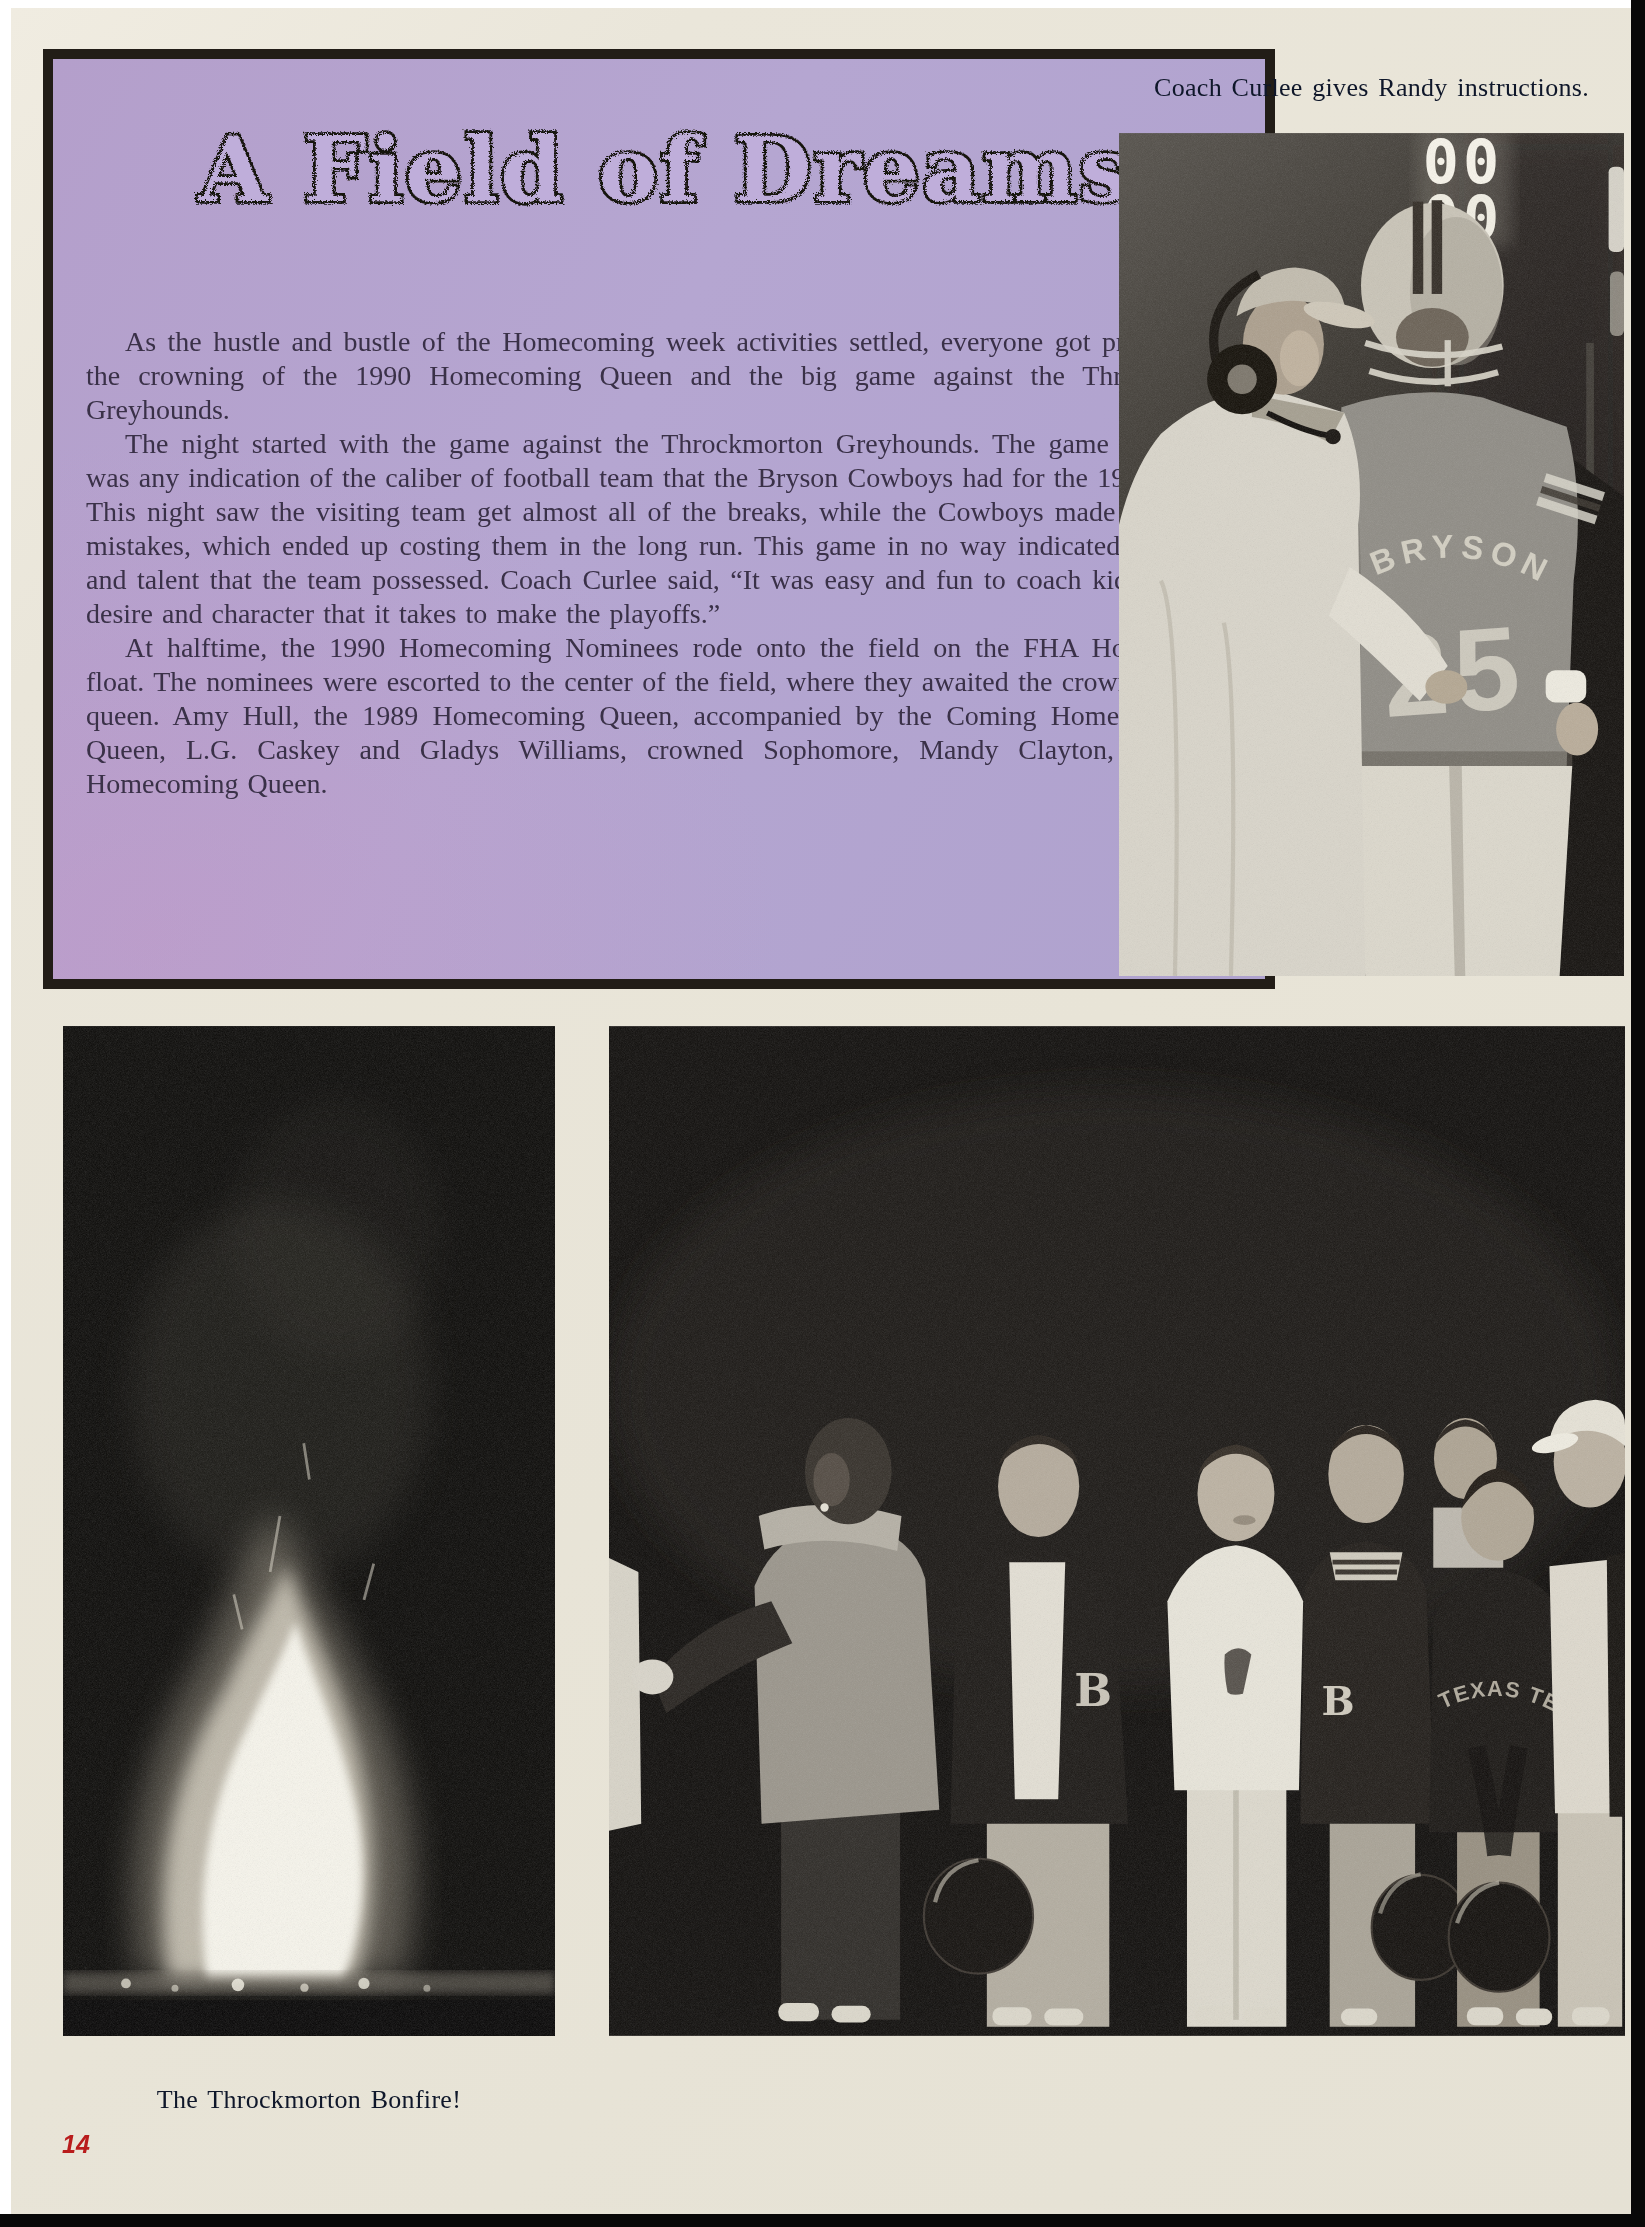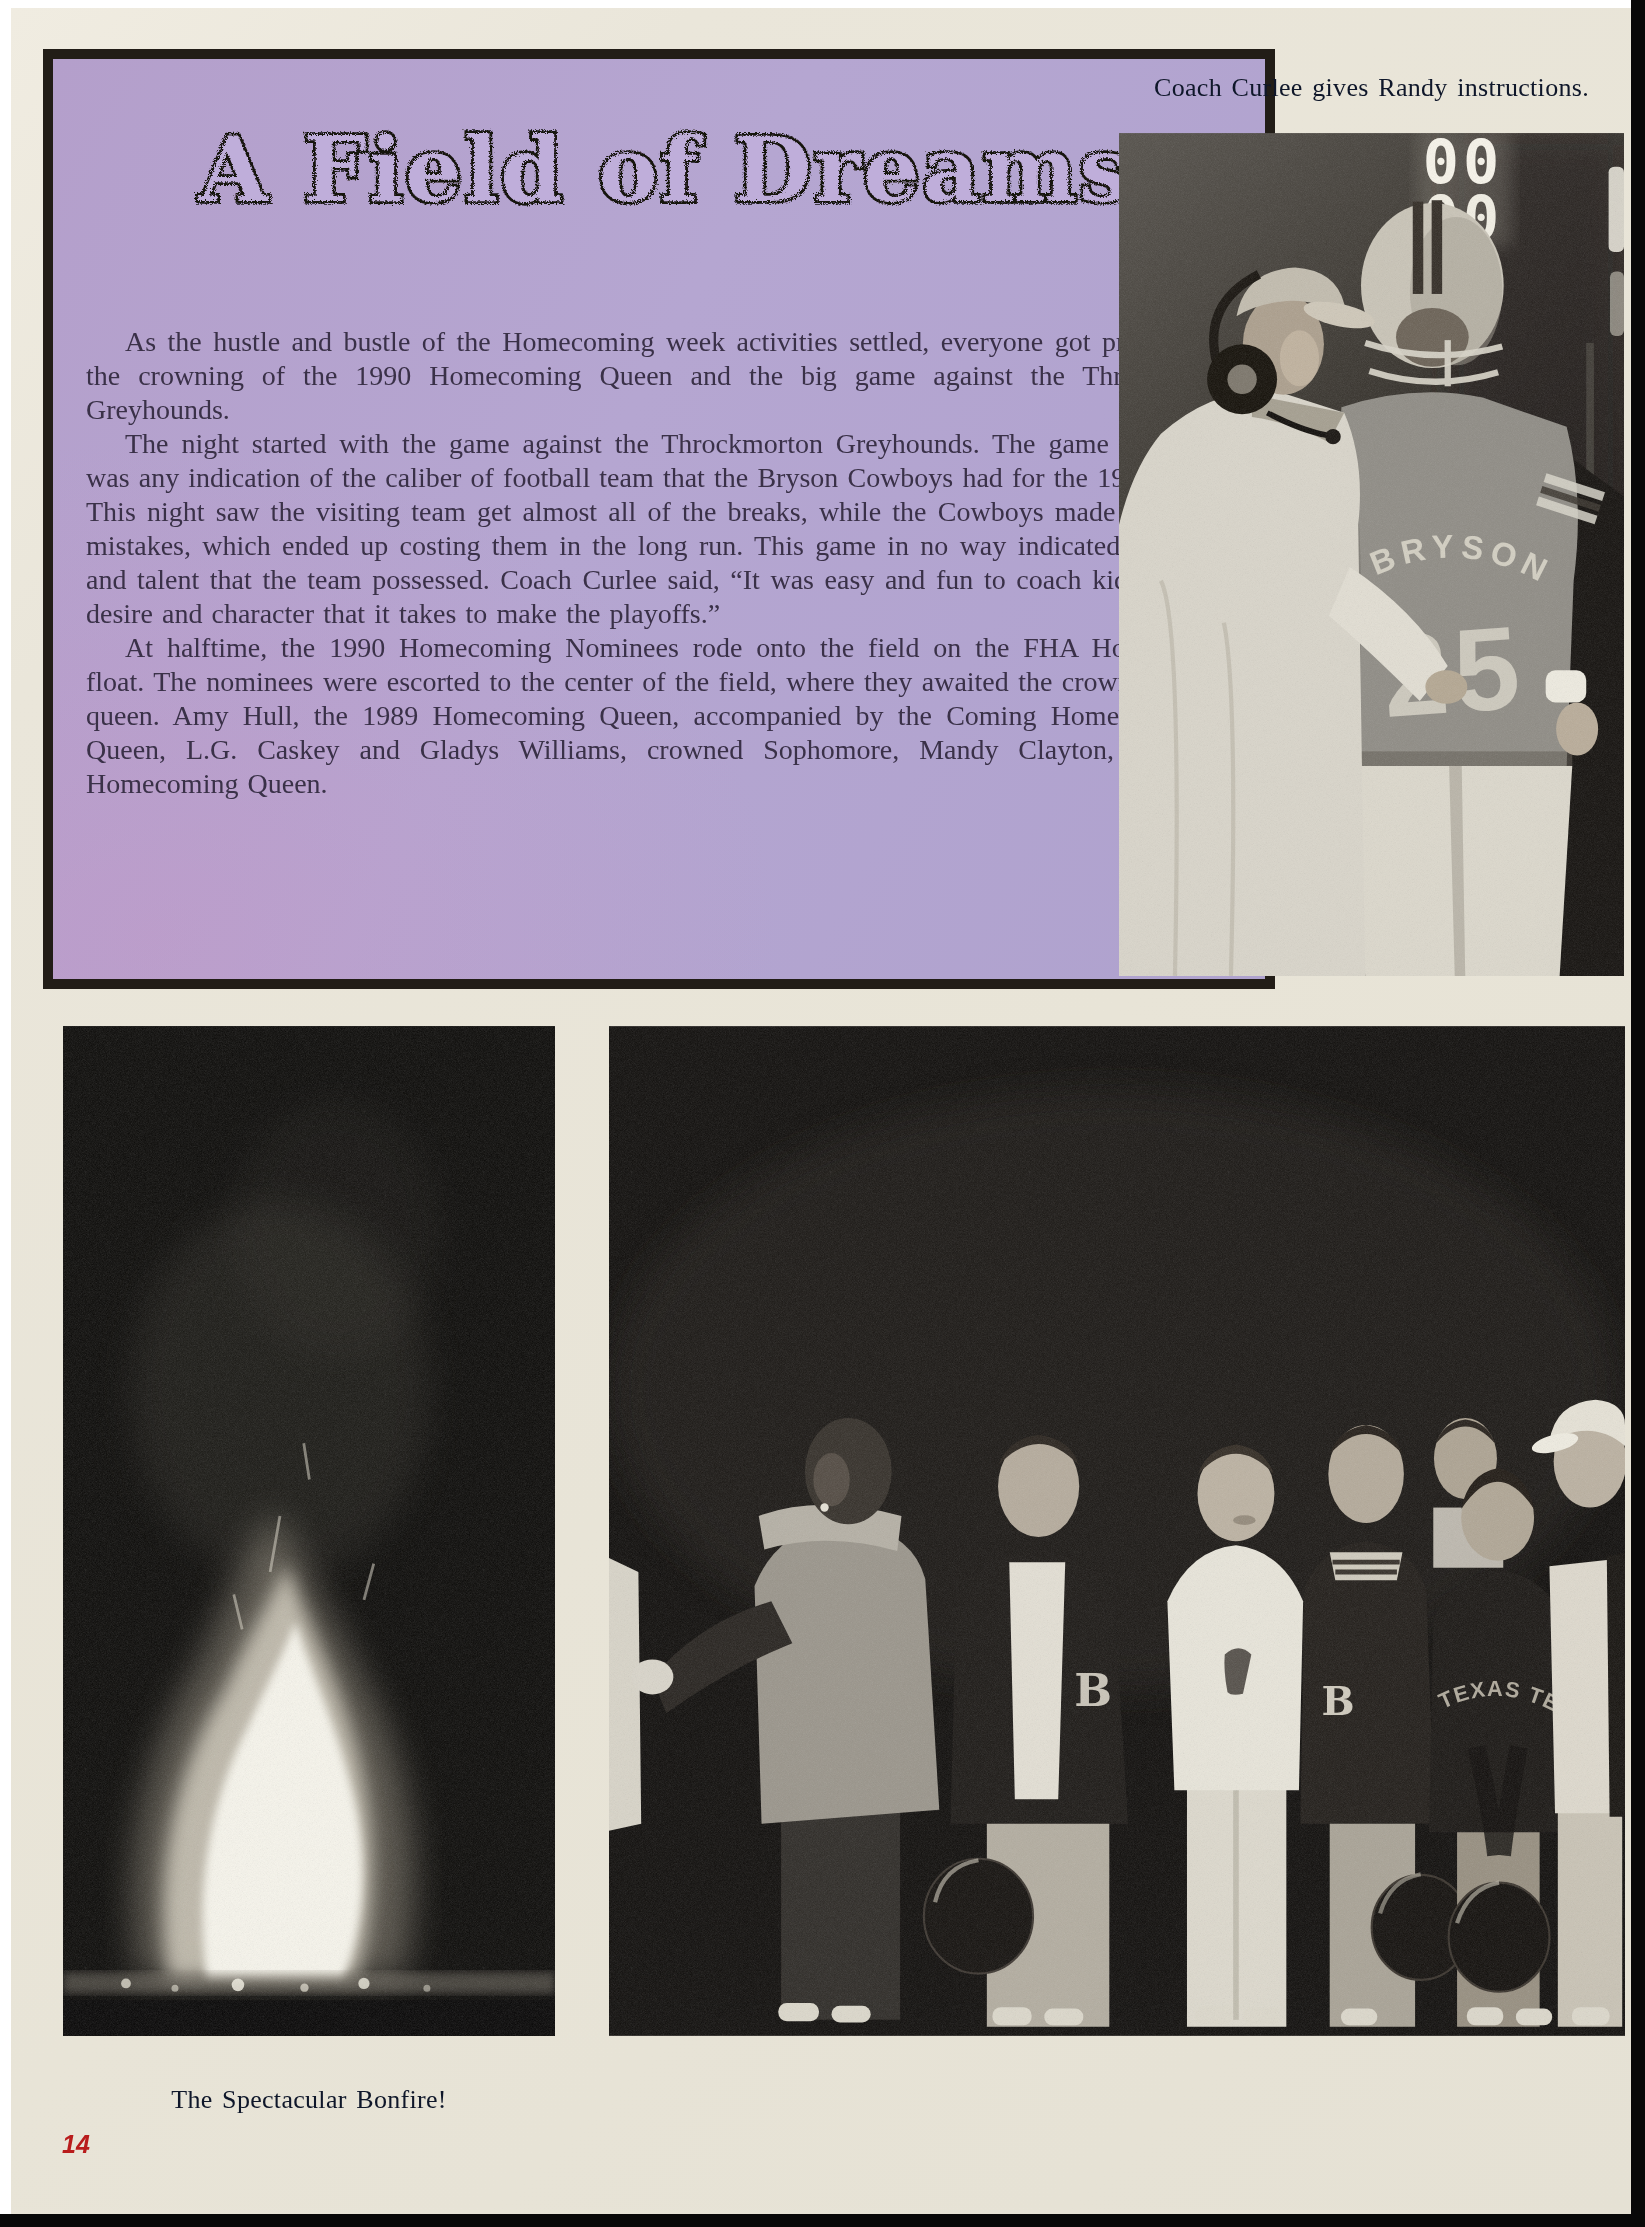--- a/index.html
+++ b/index.html
@@ -180,21 +180,21 @@
       <circle cx="90" cy="1368" r="7" fill="#e8e4d6" opacity="0.75"></circle>
       <circle cx="160" cy="1375" r="5" fill="#e8e4d6" opacity="0.6"></circle>
       <circle cx="250" cy="1370" r="9" fill="#f2efe3" opacity="0.85"></circle>
       <circle cx="345" cy="1374" r="6" fill="#e8e4d6" opacity="0.7"></circle>
       <circle cx="430" cy="1368" r="8" fill="#efecdf" opacity="0.8"></circle>
       <circle cx="520" cy="1375" r="5" fill="#ddd8ca" opacity="0.55"></circle>
       <rect x="0" y="1392" width="703" height="51" fill="#060505"></rect>
     </g>
     <rect width="703" height="1443" filter="url(#noise)" opacity="0.18"></rect>
   </svg>
-  <div class="caption caption-bonfire">The Spectacular Bonfire!</div>
+  <div class="caption caption-bonfire">The Throckmorton Bonfire!</div>
 
   <svg class="photo photo-group" width="1016" height="1010" viewBox="0 0 1452 1443">
     <rect width="1452" height="1443" fill="#100e0c"></rect>
     <ellipse cx="720" cy="520" rx="720" ry="430" fill="#2a2722" opacity="0.45" filter="url(#blur24)"></ellipse>
     <path d="M0,760 L42,780 L46,1140 L0,1150 Z" fill="#d8d4c8"></path>
 
     <g>
       <rect x="246" y="1110" width="170" height="310" fill="#2e2b27"></rect>
       <path d="M208,800 Q242,716 334,708 Q432,718 452,790 L472,1120 L218,1140 Z" fill="#9a958b"></path>
       <path d="M214,700 Q300,668 418,700 L412,750 Q312,722 222,748 Z" fill="#b5b0a5"></path>

